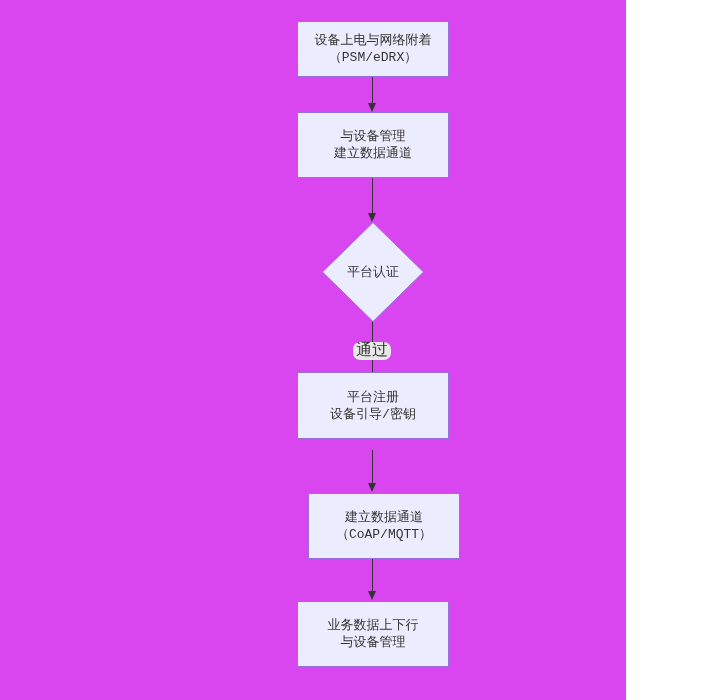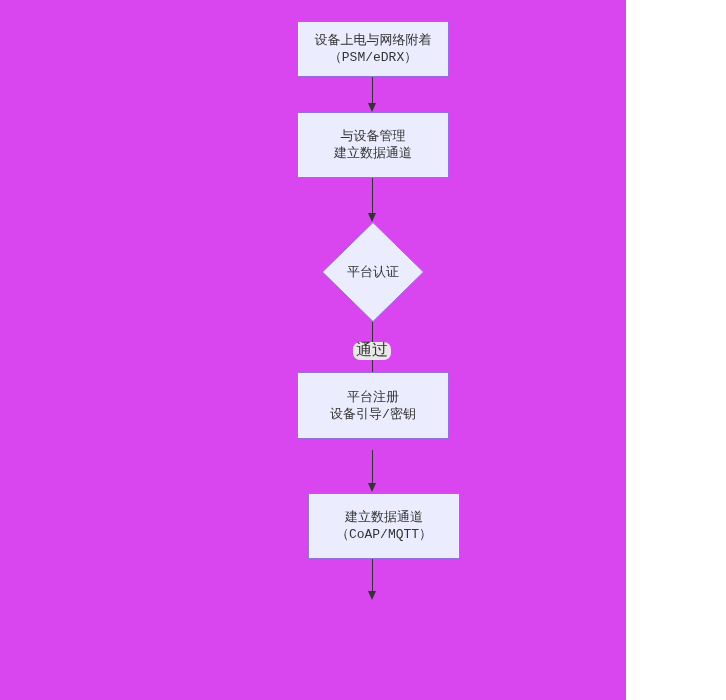--- a/index.html
+++ b/index.html
@@ -106,14 +106,18 @@
   <div class="arrow-head" style="left:368px; top:483px;"></div>
 
   <div class="node" style="left:308px; top:493px; width:152px; height:66px;">
     <span>建立数据通道</span>
     <span>（CoAP/MQTT）</span>
   </div>
 
   <div class="edge-line" style="left:372px; top:559px; height:33px;"></div>
   <div class="arrow-head" style="left:368px; top:591px;"></div>
 
+  <div class="node" style="left:297px; top:601px; width:152px; height:66px;">
+    <span>业务数据上下行</span>
+    <span>与设备管理</span>
+  </div>
 
 </div>
 
 </body></html>

